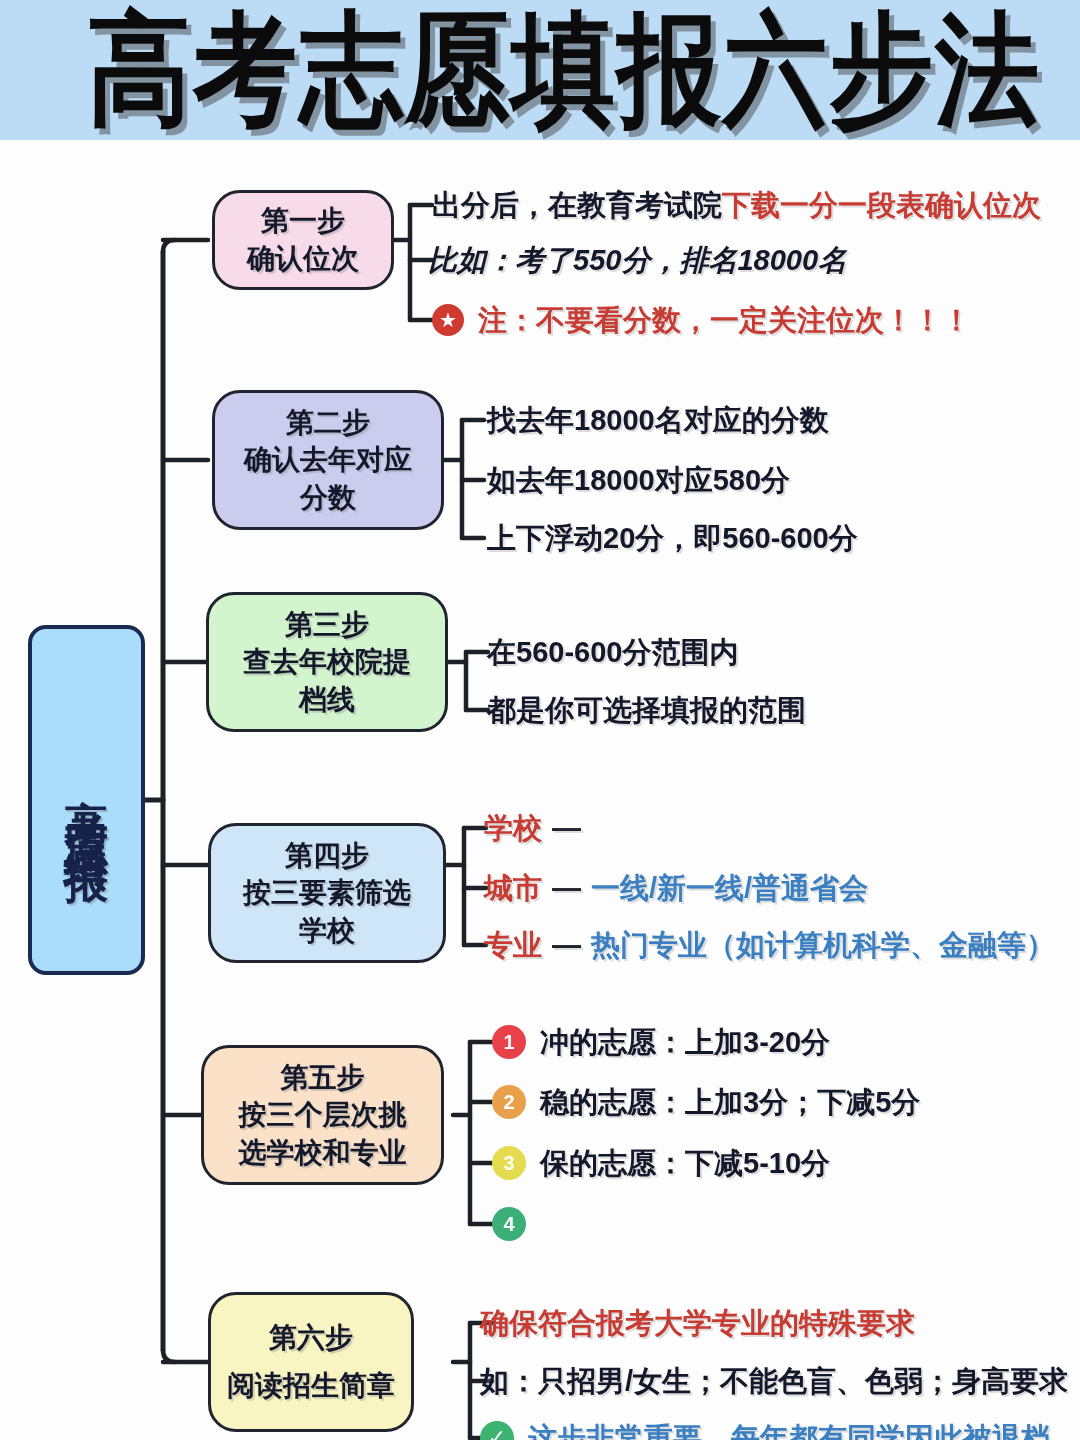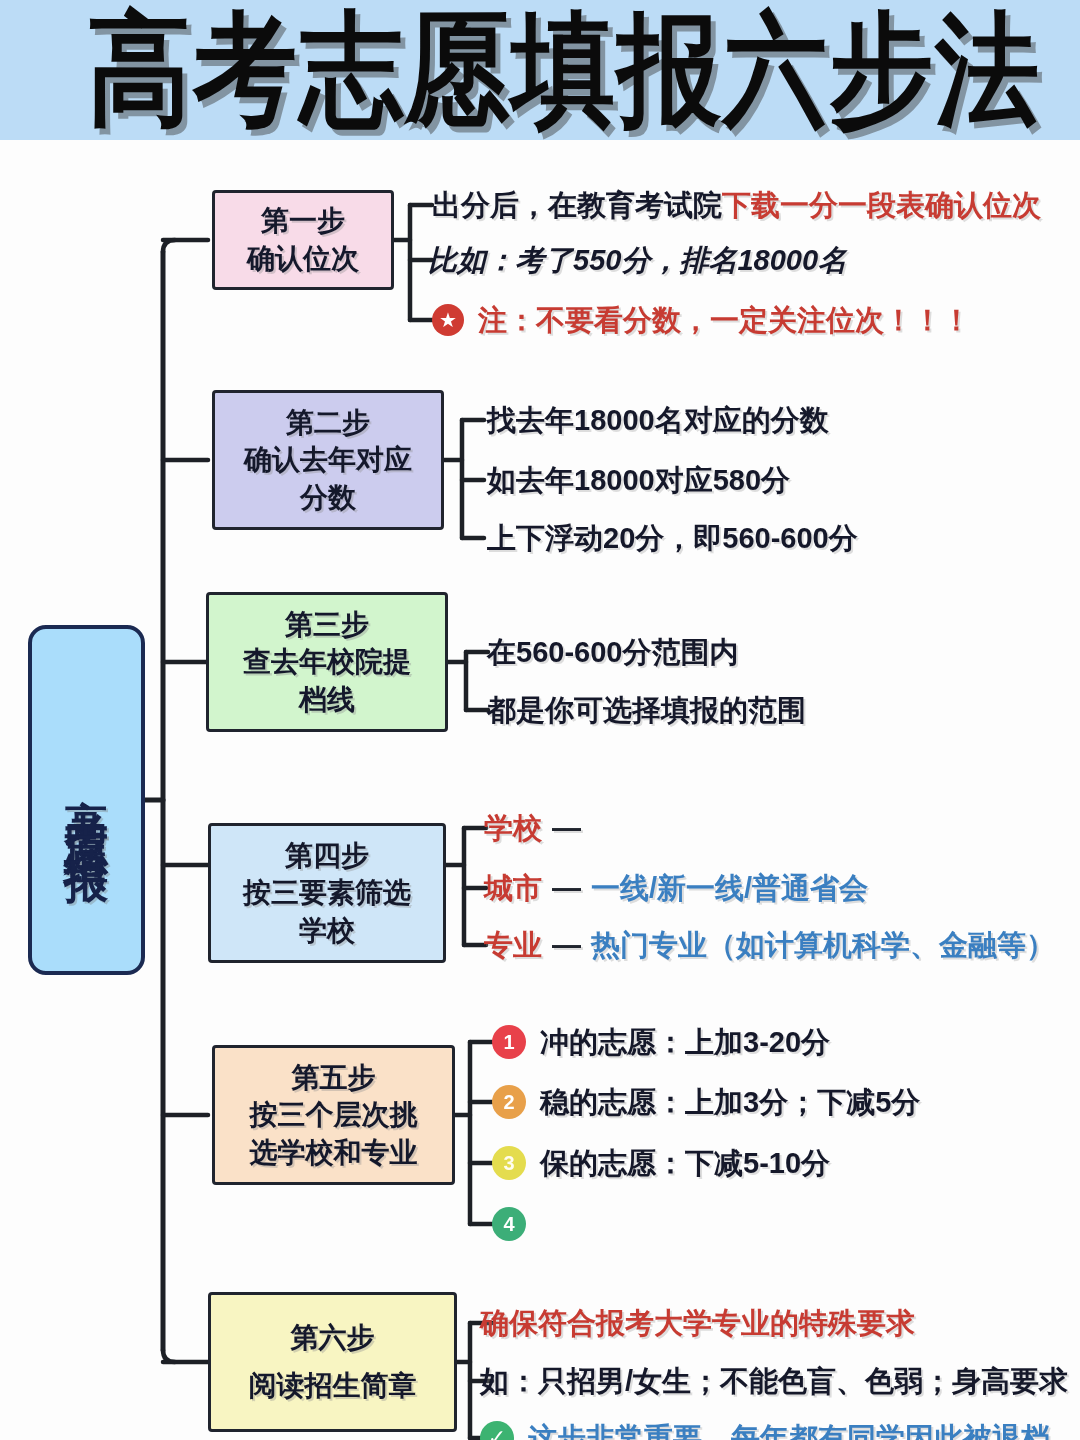--- a/index.html
+++ b/index.html
@@ -38,21 +38,21 @@
   }
   #root-node .vtext {
     writing-mode: vertical-rl; text-orientation: upright;
     font-size: 44px; font-weight: 700; color: #16224a;
     letter-spacing: 12px; line-height: 1.05;
     text-shadow: 2px 2px 0 rgba(120,120,120,0.35);
   }
 
   
   .step-box {
-    position: absolute; border: 3.5px solid #20242e; border-radius: 4px;
+    position: absolute; border: 3.5px solid #20242e; border-radius: 28px;
     display: flex; flex-direction: column; align-items: center; justify-content: center;
     text-align: center; padding: 4px 8px;
   }
   .step-box .line {
     font-size: 28px; font-weight: 700; color: #14182b;
     line-height: 1.34; white-space: nowrap;
     text-shadow: 2px 2px 0 rgba(140,140,140,0.35);
   }
 
   
@@ -197,41 +197,41 @@
       <div class="row" style="left: 484px; top: 868px; height: 40px;">
         <span class="red">城市</span>
         <span class="dash">—</span>
         <span class="blue">一线/新一线/普通省会</span>
       </div>
       <div class="row" style="left: 484px; top: 925px; height: 40px;">
         <span class="red">专业</span>
         <span class="dash">—</span>
         <span class="blue">热门专业（如计算机科学、金融等）</span>
       </div>
-      <div class="step-box" style="left: 212px; top: 1045px; width: 243px; height: 140px; background: rgb(250, 225, 200);">
+      <div class="step-box" style="left: 201px; top: 1045px; width: 243px; height: 140px; background: rgb(250, 225, 200);">
         <div class="line">第五步</div>
         <div class="line">按三个层次挑</div>
         <div class="line">选学校和专业</div>
       </div>
       <div class="row" style="left: 492px; top: 1022px; height: 40px;">
         <span class="badge" style="background: rgb(232, 65, 74);">1</span>
         <span class="blk">冲的志愿：上加3-20分</span>
       </div>
       <div class="row" style="left: 492px; top: 1082px; height: 40px;">
         <span class="badge" style="background: rgb(232, 160, 74);">2</span>
         <span class="blk">稳的志愿：上加3分；下减5分</span>
       </div>
       <div class="row" style="left: 492px; top: 1143px; height: 40px;">
         <span class="badge num3" style="background: rgb(228, 220, 78);">3</span>
         <span class="blk">保的志愿：下减5-10分</span>
       </div>
       <div class="row" style="left: 492px; top: 1204px; height: 40px;">
         <span class="badge" style="background: rgb(60, 174, 120);">4</span>
       </div>
-      <div class="step-box" style="left: 208px; top: 1292px; width: 249px; height: 140px; background: rgb(248, 245, 194); gap: 10px;">
+      <div class="step-box" style="left: 208px; top: 1292px; width: 206px; height: 140px; background: rgb(248, 245, 194); gap: 10px;">
         <div class="line">第六步</div>
         <div class="line">阅读招生简章</div>
       </div>
       <div class="row" style="left: 480px; top: 1303px; height: 40px;">
         <span class="red">确保符合报考大学专业的特殊要求</span>
       </div>
       <div class="row" style="left: 480px; top: 1361px; height: 40px;">
         <span class="blk">如：只招男/女生；不能色盲、色弱；身高要求；</span>
       </div>
       <div class="row" style="left: 480px; top: 1418px; height: 40px;">

